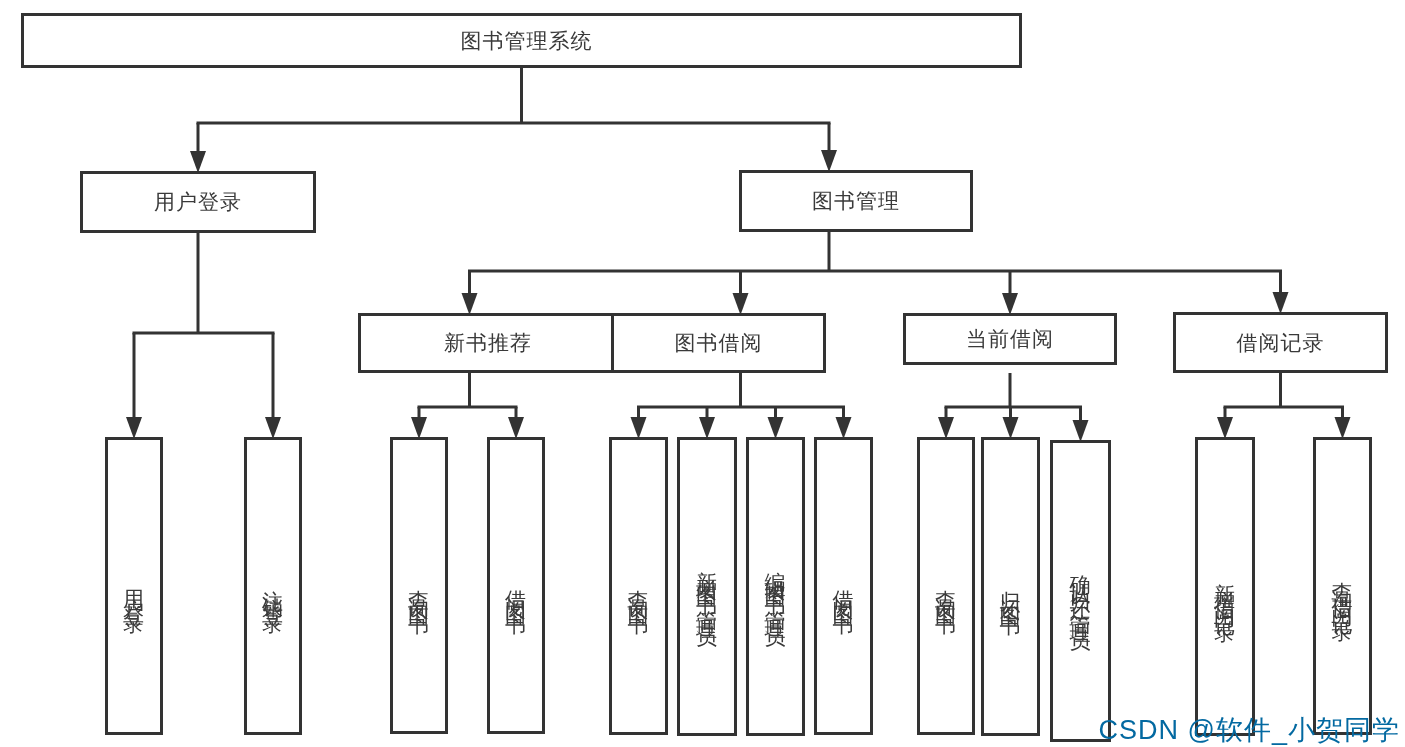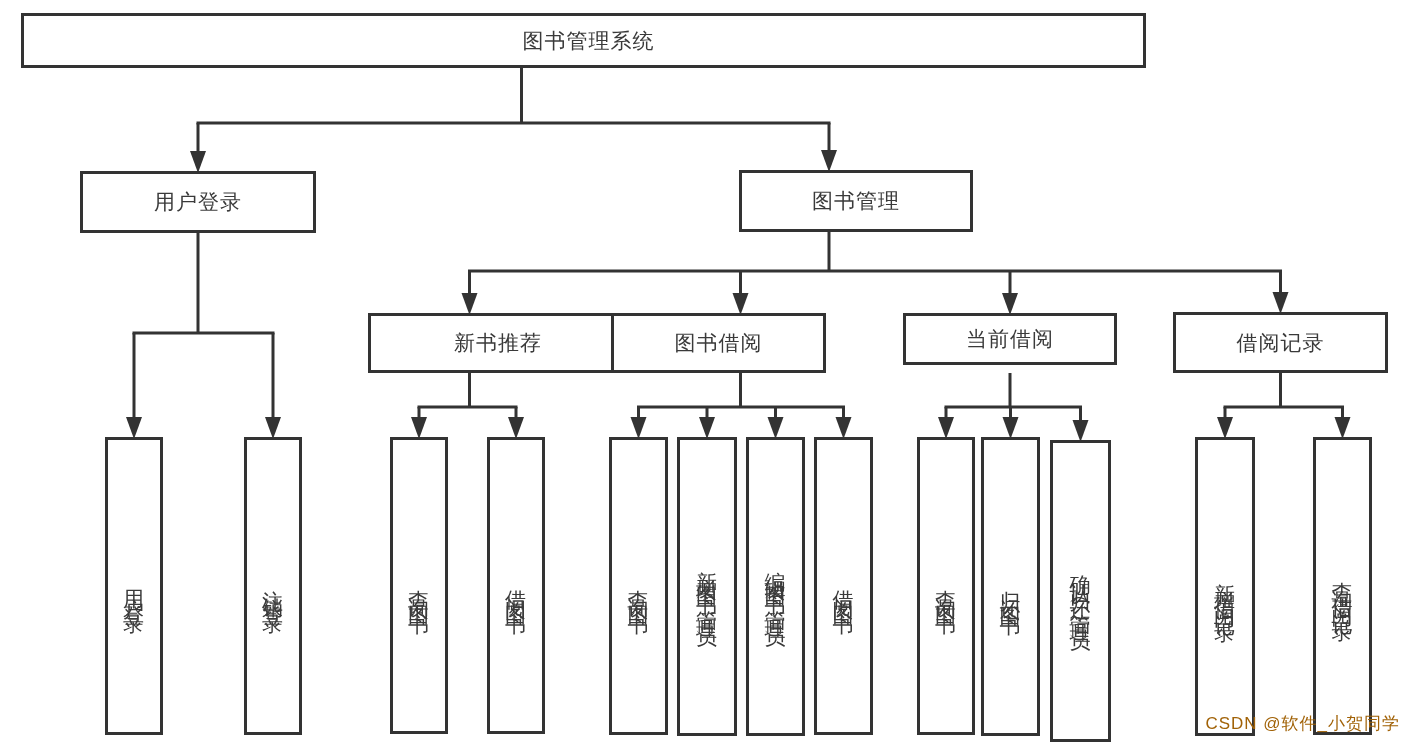--- a/index.html
+++ b/index.html
@@ -41,23 +41,23 @@
     writing-mode: vertical-rl;
     text-orientation: mixed;
     letter-spacing: 8px;
     line-height: 1;
     padding-top: 6px;
   }
   #watermark {
     position: absolute;
     right: 5px;
     top: 712px;
-    font-size: 17px;
+    font-size: 27px;
     letter-spacing: 1px;
-    color: #a16207;
+    color: #0369a1;
     z-index: 5;
     white-space: nowrap;
   }
 </style>
 </head>
 <body>
 
 <div id="canvas">
   <svg id="connectors" width="1405" height="747" viewBox="0 0 1405 747">
       <line x1="521.5" y1="68" x2="521.5" y2="123" stroke="#333333" stroke-width="3"></line>
@@ -107,24 +107,24 @@
       <line x1="1080.5" y1="407" x2="1080.5" y2="426" stroke="#333333" stroke-width="3"></line>
       <polygon points="1072.5,420 1088.5,420 1080.5,442" fill="#333333"></polygon>
       <line x1="1280.5" y1="373" x2="1280.5" y2="407" stroke="#333333" stroke-width="3"></line>
       <line x1="1223.5" y1="407" x2="1344" y2="407" stroke="#333333" stroke-width="3"></line>
       <line x1="1225" y1="407" x2="1225" y2="423" stroke="#333333" stroke-width="3"></line>
       <polygon points="1217,417 1233,417 1225,439" fill="#333333"></polygon>
       <line x1="1342.5" y1="407" x2="1342.5" y2="423" stroke="#333333" stroke-width="3"></line>
       <polygon points="1334.5,417 1350.5,417 1342.5,439" fill="#333333"></polygon>
     </svg>
   <div id="watermark">CSDN @软件_小贺同学</div>
-<div class="node h" style="left: 21px; top: 13px; width: 1125px; height: 55px; padding-left: 10px;">图书管理系统</div>
+<div class="node h" style="left: 21px; top: 13px; width: 1001px; height: 55px; padding-left: 10px;">图书管理系统</div>
     <div class="node h" style="left: 80px; top: 171px; width: 236px; height: 62px;">用户登录</div>
     <div class="node h" style="left: 712px; top: 170px; width: 234px; height: 62px; margin-left: 27px;">图书管理</div>
-    <div class="node h" style="left: 368px; top: 313px; width: 260px; height: 60px;">新书推荐</div>
+    <div class="node h" style="left: 358px; top: 313px; width: 260px; height: 60px;">新书推荐</div>
     <div class="node h" style="left: 611px; top: 313px; width: 215px; height: 60px;">图书借阅</div>
     <div class="node h" style="left: 903px; top: 313px; width: 214px; height: 52px;">当前借阅</div>
     <div class="node h" style="left: 1173px; top: 312px; width: 215px; height: 61px;">借阅记录</div>
     <div class="node v" style="left: 105px; top: 437px; width: 58px; height: 298px;">用户登录</div>
     <div class="node v" style="left: 244px; top: 437px; width: 58px; height: 298px;">注销登录</div>
     <div class="node v" style="left: 390px; top: 437px; width: 58px; height: 297px;">查询图书</div>
     <div class="node v" style="left: 487px; top: 437px; width: 58px; height: 297px;">借阅图书</div>
     <div class="node v" style="left: 609px; top: 437px; width: 59px; height: 298px;">查询图书</div>
     <div class="node v" style="left: 677px; top: 437px; width: 60px; height: 299px;">新增图书（管理员）</div>
     <div class="node v" style="left: 746px; top: 437px; width: 59px; height: 299px;">编辑图书（管理员）</div>

